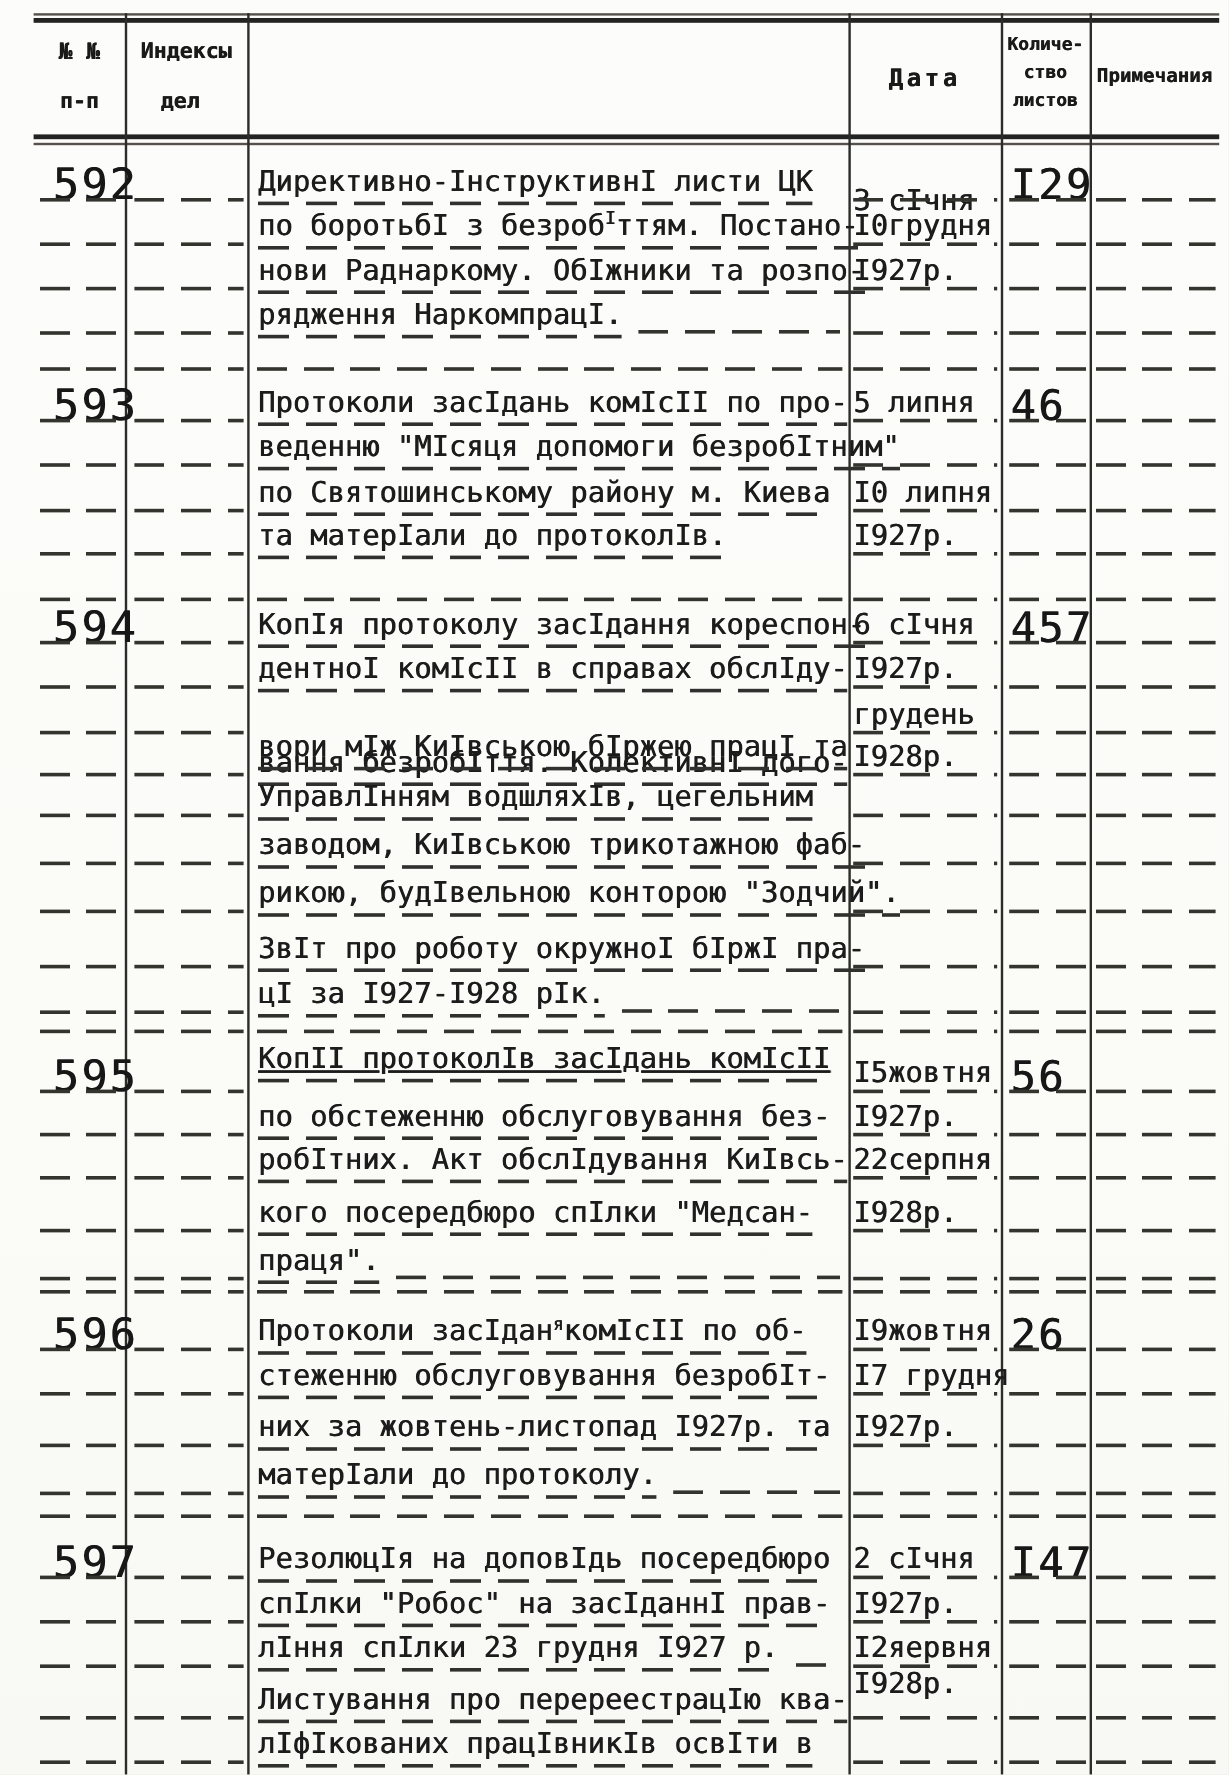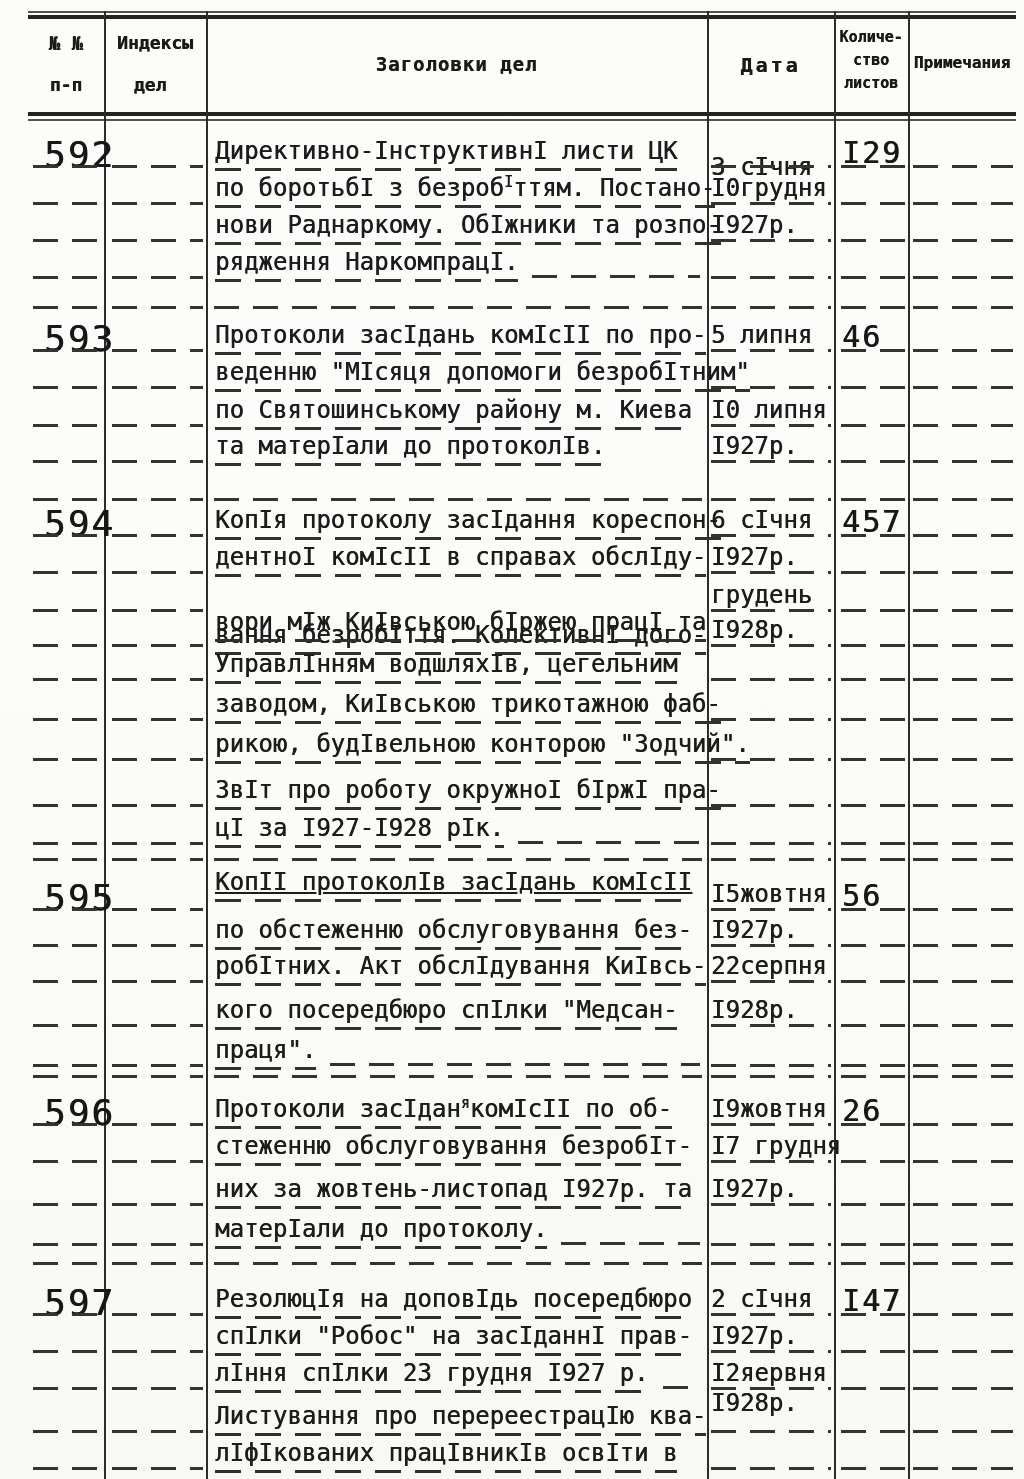--- a/index.html
+++ b/index.html
@@ -19,21 +19,21 @@
         background-image:repeating-linear-gradient(90deg,#34342f 0 25px,rgba(0,0,0,0) 25px 39px);}
   .num{position:absolute;left:44px;font-size:36px;letter-spacing:2px;color:#171717;
        text-shadow:.6px 0 0 #171717;white-space:pre;}
   .t3{position:absolute;left:215px;font-size:24px;white-space:pre;color:#1c1c1c;
       text-shadow:.5px 0 0 #1c1c1c;padding-bottom:6px;
       background-image:repeating-linear-gradient(90deg,#30302e 0 26px,rgba(0,0,0,0) 26px 40px);
       background-size:100% 3px;background-repeat:no-repeat;background-position:left bottom;}
   .t3 sup{font-size:15px;line-height:1;vertical-align:9px;letter-spacing:0;}
   .t4{position:absolute;left:711px;font-size:24px;white-space:pre;color:#1c1c1c;
       text-shadow:.5px 0 0 #1c1c1c;}
-  .t5{position:absolute;left:842px;font-size:30px;letter-spacing:2px;white-space:pre;
+  .t5{position:absolute;left:842px;font-size:35px;letter-spacing:2px;white-space:pre;
       color:#171717;text-shadow:.6px 0 0 #171717;}
 </style>
 </head>
 <body>
 
 <div class="page">
 
   <div class="hline thin" style="top:11px;height:2px;"></div>
   <div class="hline" style="top:15px;height:4px;"></div>
   <div class="hline" style="top:112px;height:4px;"></div>
@@ -42,21 +42,20 @@
   <div class="vline" style="left:104px;"></div>
   <div class="vline" style="left:206px;"></div>
   <div class="vline" style="left:707px;"></div>
   <div class="vline" style="left:834px;"></div>
   <div class="vline" style="left:908px;"></div>
 
   <div class="hcell" style="left:28px;width:76px;top:32px;font-size:19px;">№ №</div>
   <div class="hcell" style="left:28px;width:76px;top:74px;font-size:18px;">п-п</div>
   <div class="hcell" style="left:104px;width:102px;top:32px;font-size:18px;">Индексы</div>
   <div class="hcell" style="left:104px;width:92px;top:74px;font-size:18px;">дел</div>
-  <div class="hcell" style="left:206px;width:501px;top:53px;font-size:19px;letter-spacing:1px;">Заголовки дел</div>
   <div class="hcell" style="left:707px;width:127px;top:53px;font-size:20px;letter-spacing:3px;">Дата</div>
   <div class="hcell" style="left:834px;width:74px;top:28px;font-size:15px;">Количе-</div>
   <div class="hcell" style="left:834px;width:74px;top:51px;font-size:15px;">ство</div>
   <div class="hcell" style="left:834px;width:74px;top:74px;font-size:15px;">листов</div>
   <div class="hcell" style="left:908px;width:108px;top:53px;font-size:16px;">Примечания</div>
 
   <div id="table-layer">
       <div class="num" style="top: 134px;">592</div>
       <div class="t5" style="top: 135px;">І29</div>
       <div class="t3" style="top: 137px;">Директивно-ІнструктивнІ листи ЦК</div>

